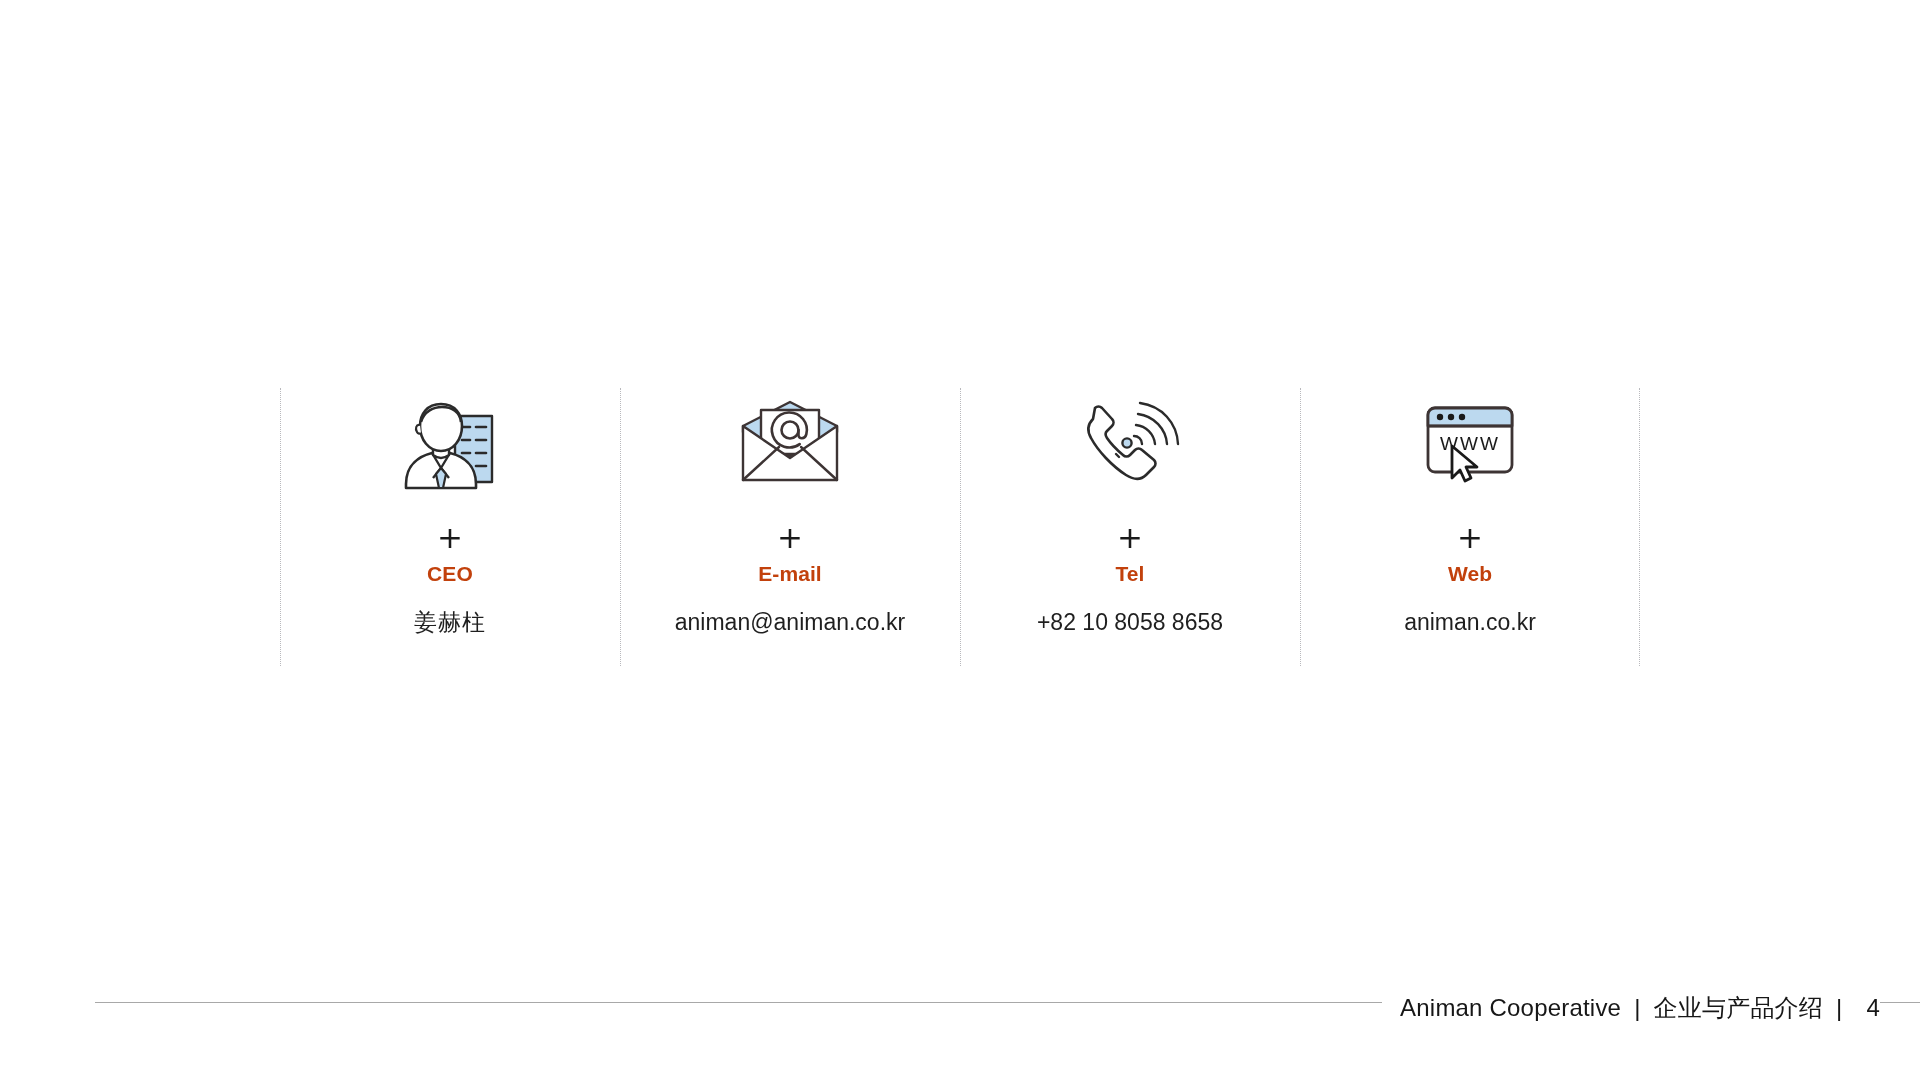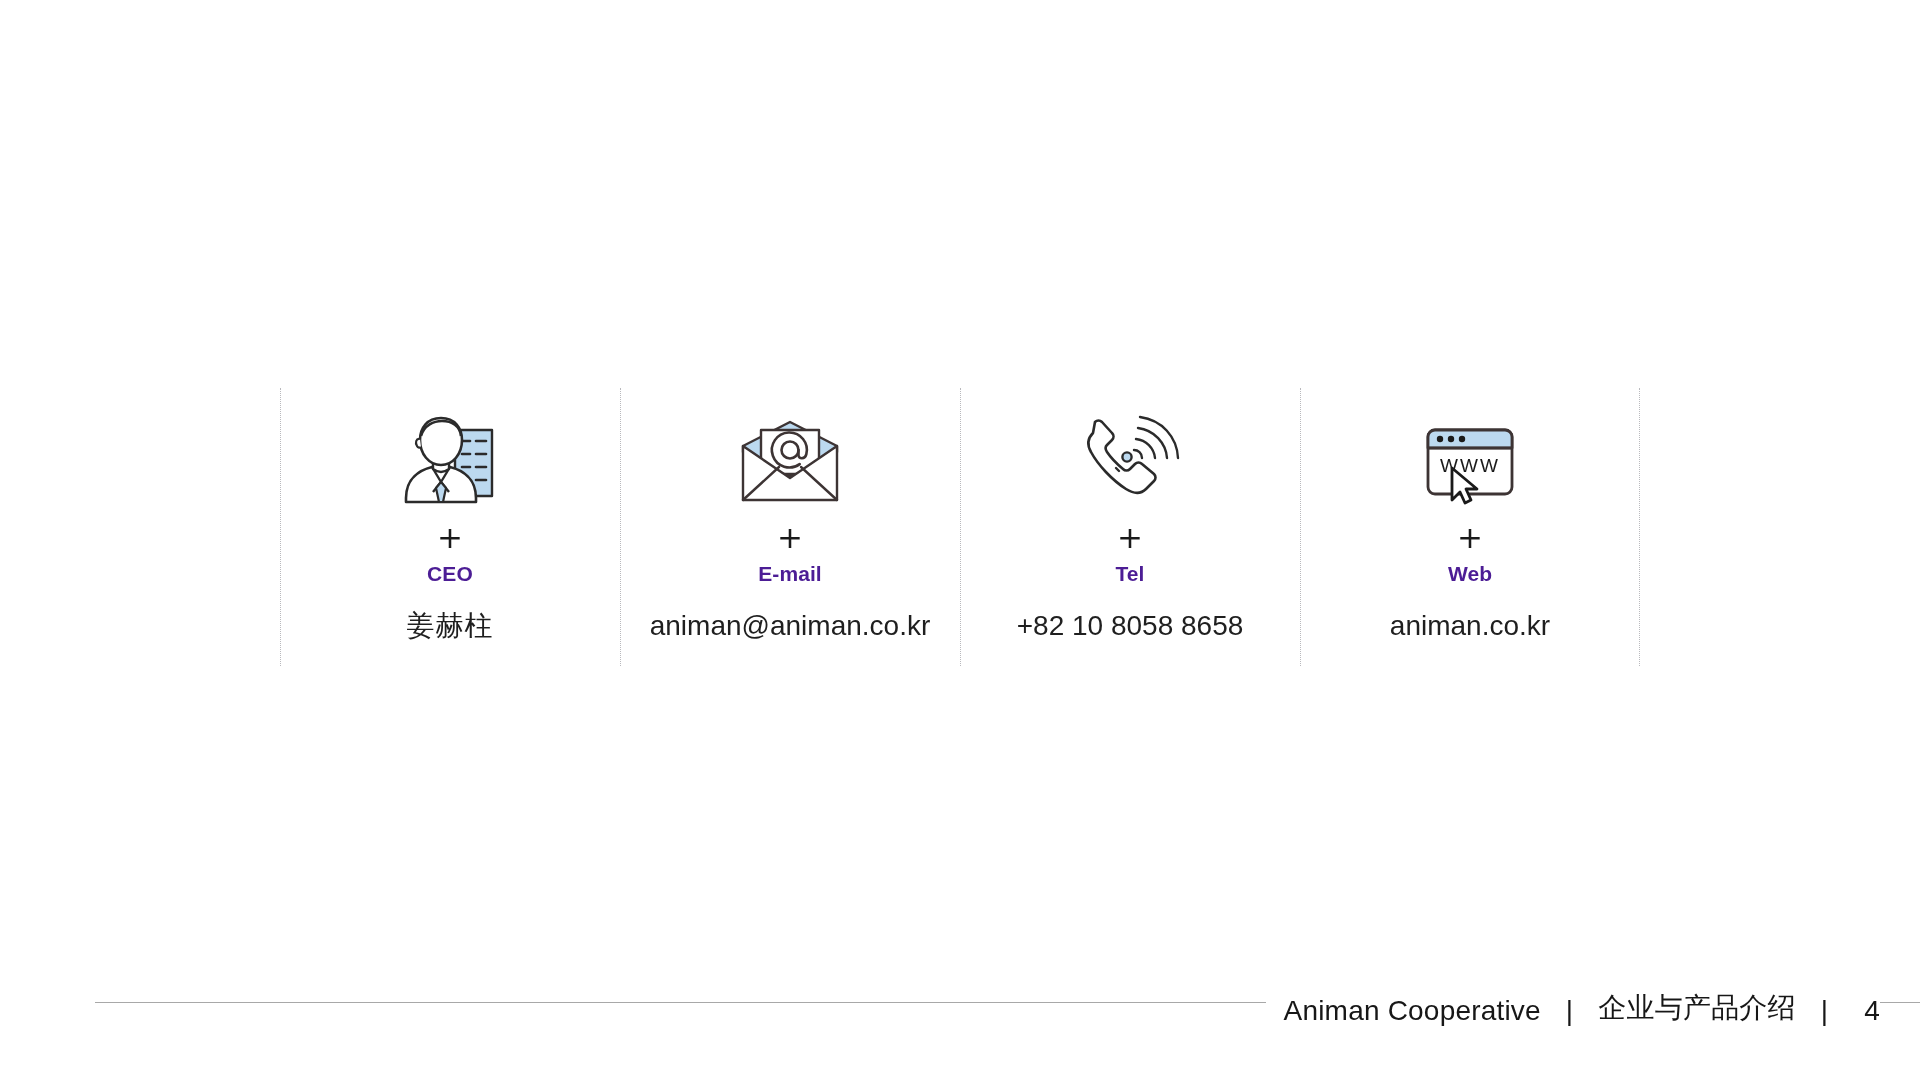--- a/index.html
+++ b/index.html
@@ -61,21 +61,21 @@
     right: 0;
     top: 0;
     bottom: 0;
     width: 0;
     border-left: 1.4px dotted #b9b9bd;
   }
 
   .icon-wrap {
     height: 110px;
     display: flex;
-    align-items: flex-end;
+    align-items: flex-start;
     justify-content: center;
     margin-top: 10px;
   }
   .icon-wrap svg {
     display: block;
   }
 
   .plus {
     margin-top: 14px;
     font-size: 31px;
@@ -83,27 +83,27 @@
     color: #1a1a1a;
     font-weight: 400;
     font-family: "DejaVu Sans", sans-serif;
   }
 
   .col-label {
     margin-top: 10px;
     font-size: 21px;
     font-weight: bold;
     letter-spacing: 0.1px;
-    color: #4c1d95;
+    color: #c2410c;
     line-height: 1;
   }
 
   .col-value {
     margin-top: 25px;
-    font-size: 28px;
+    font-size: 23px;
     font-weight: 400;
     color: #1f1f1f;
     line-height: 1.2;
     white-space: nowrap;
   }
   .col-value.cjk {
     letter-spacing: 1px;
   }
 
   
@@ -126,26 +126,26 @@
     top: 14px;
     height: 0;
     border-top: 1.5px solid #a8a8a8;
     z-index: 0;
   }
   .footer-text {
     position: relative;
     z-index: 1;
     background: #ffffff;
     padding-left: 18px;
-    font-size: 28px;
+    font-size: 24px;
     color: #171717;
     letter-spacing: 0.2px;
     display: flex;
-    align-items: flex-end;
-    gap: 16px;
+    align-items: center;
+    gap: 4px;
     white-space: nowrap;
   }
   .footer-sep {
     padding: 0 9px;
     color: #171717;
     font-weight: 300;
   }
   .footer-page {
     padding-left: 11px;
   }

